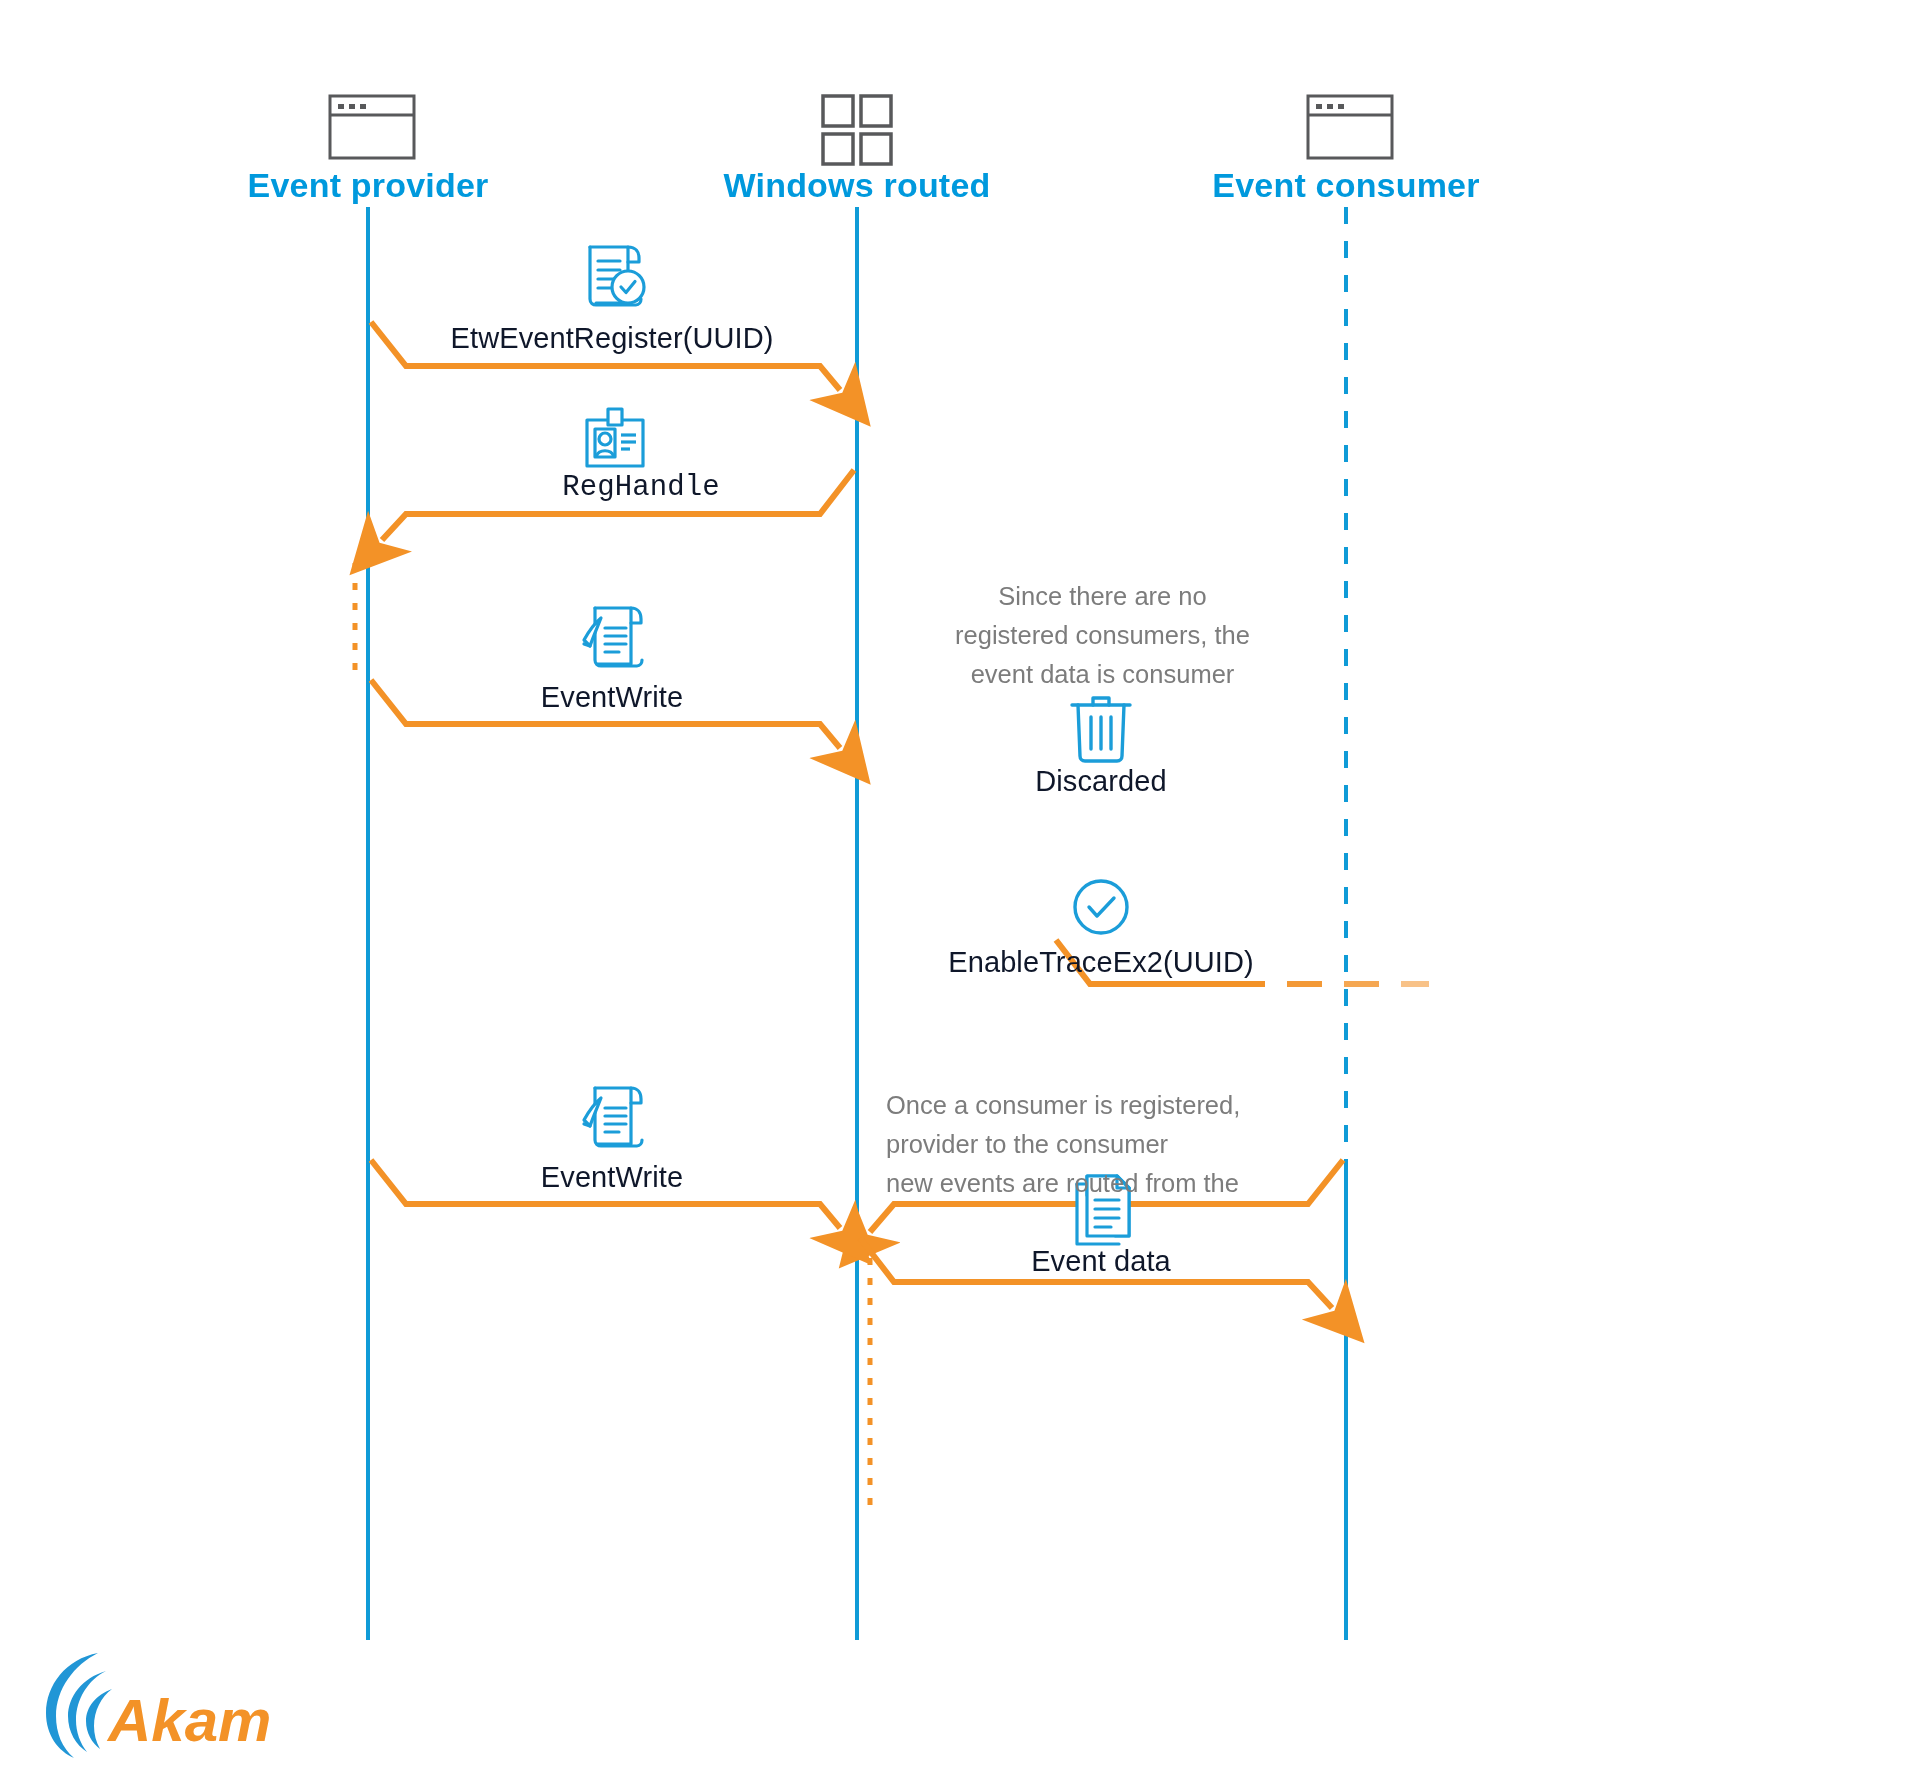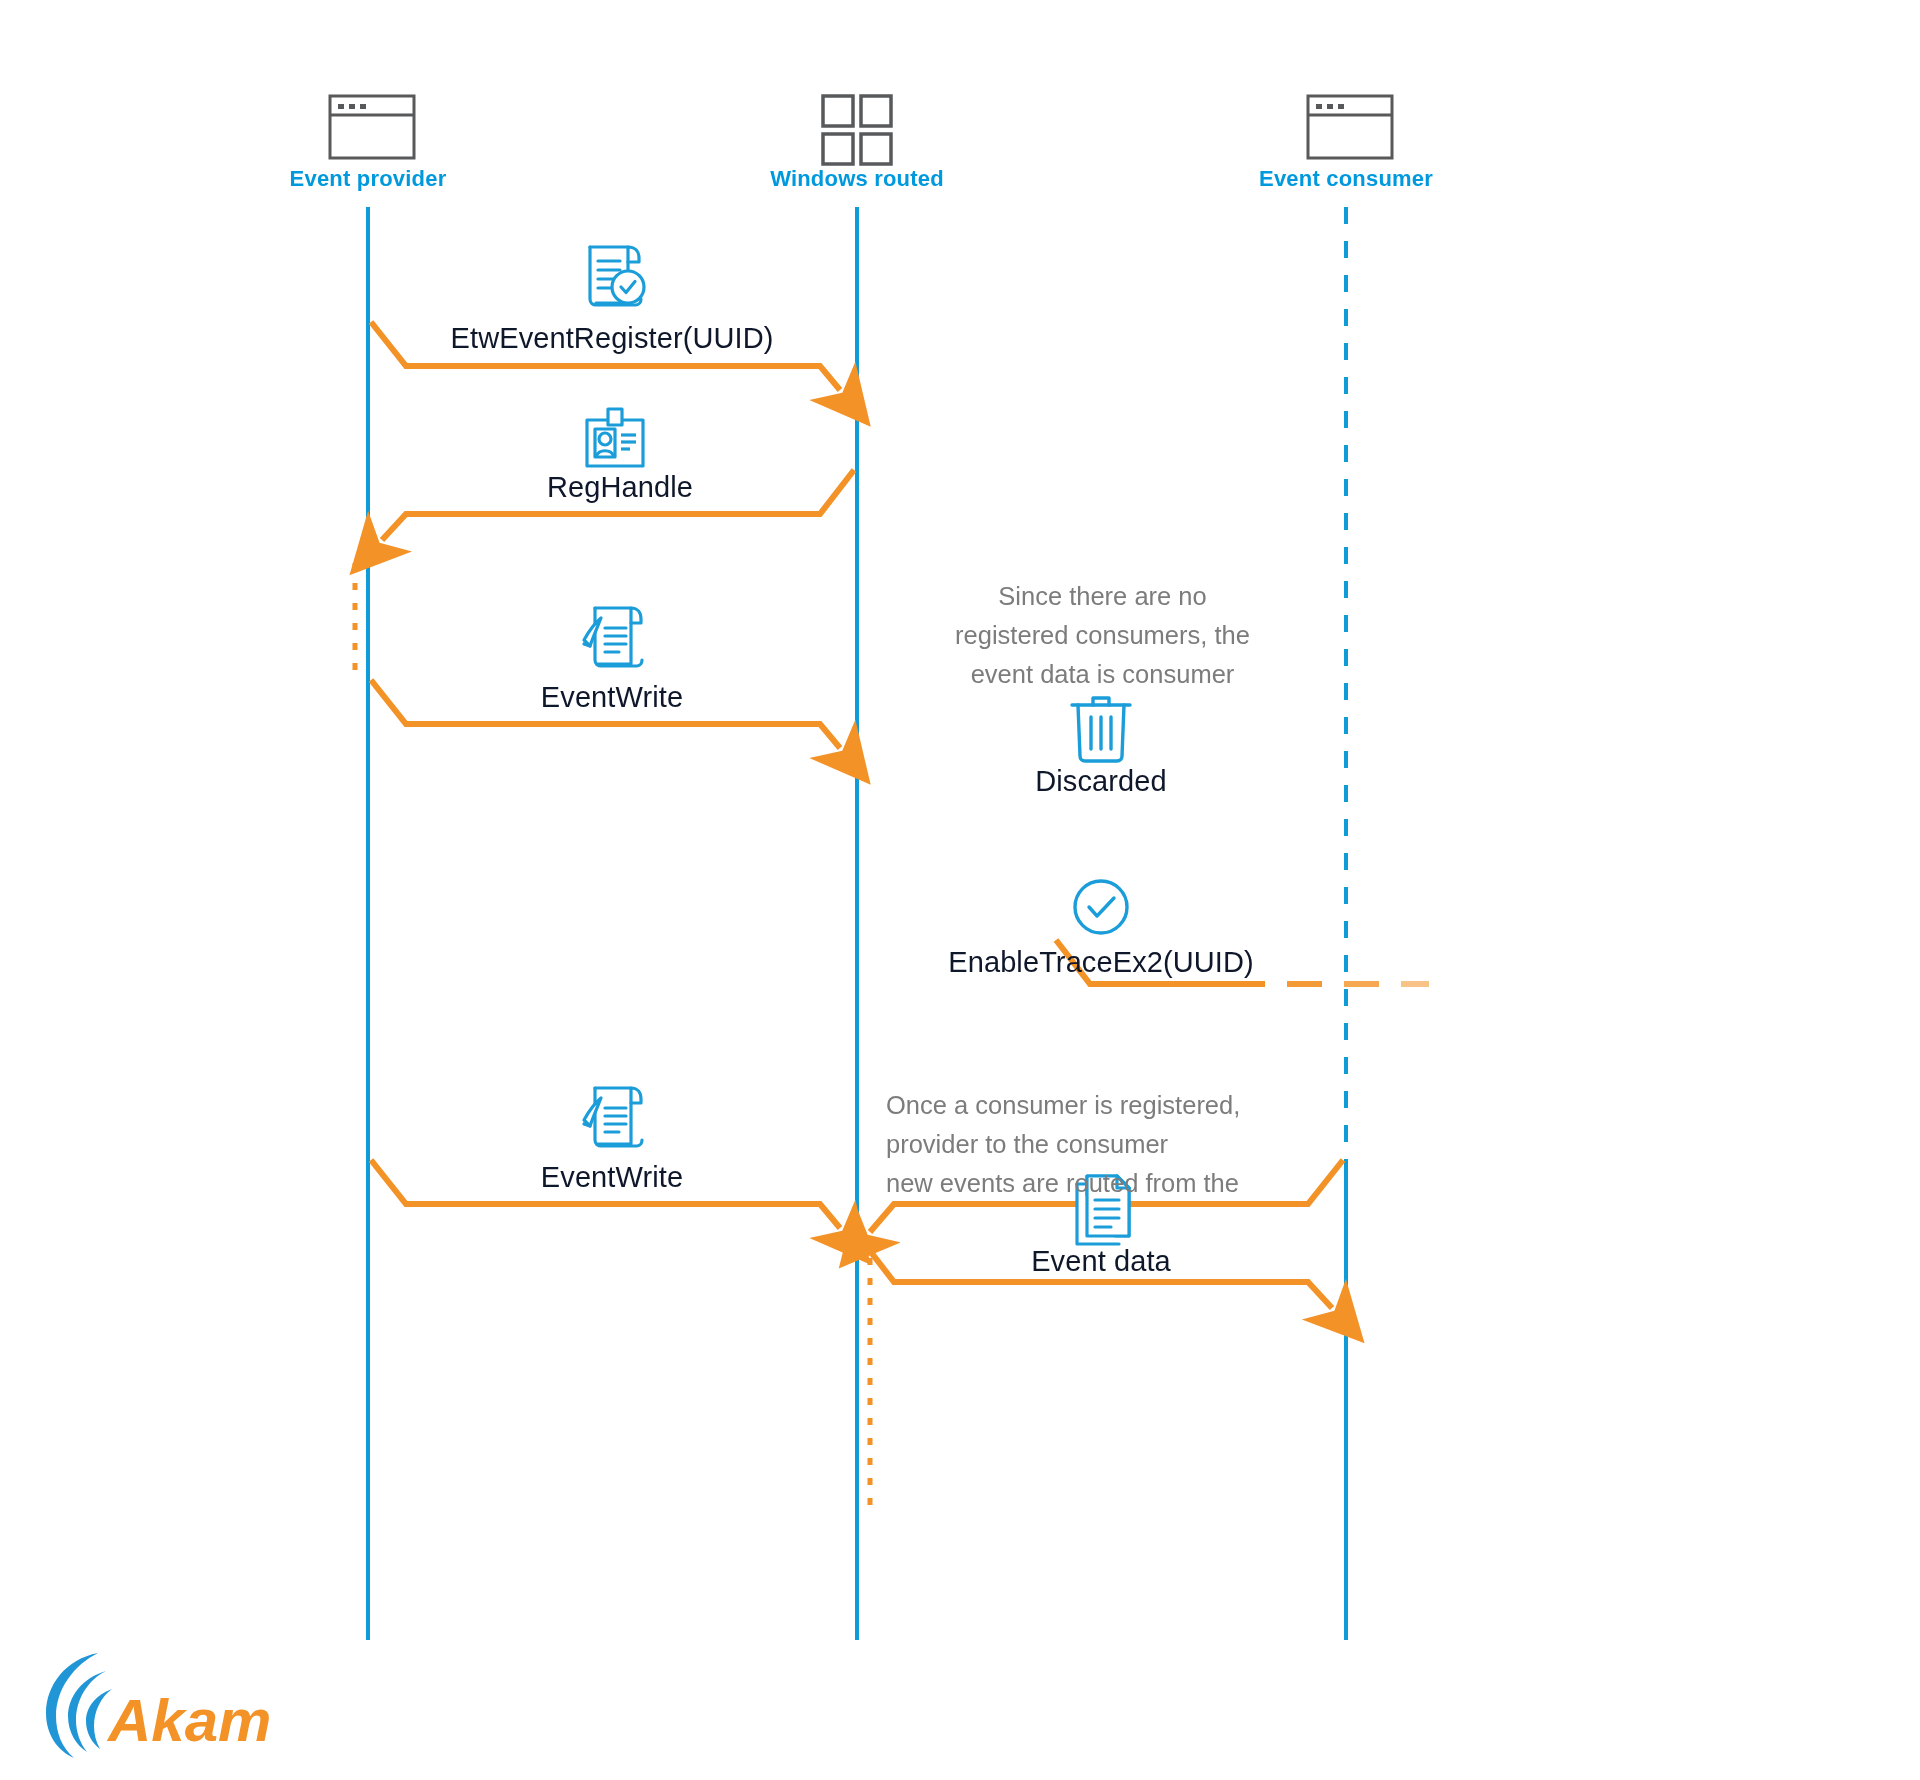--- a/index.html
+++ b/index.html
@@ -23,21 +23,21 @@
   }
   svg.diagram {
     position: absolute;
     left: 0; top: 0;
     width: 1920px;
     height: 1780px;
   }
   .lifeline-label {
     position: absolute;
     color: #0099dd;
-    font-size: 22px;
+    font-size: 34px;
     font-weight: bold;
     letter-spacing: 0.2px;
     white-space: nowrap;
     transform: translateX(-50%);
   }
   .msg-label {
     position: absolute;
     color: #0f172a;
     font-size: 29px;
     white-space: nowrap;
@@ -223,21 +223,21 @@
     </g>
 
   </svg>
 
   <div class="lifeline-label" style="left:368px; top:166px;">Event provider</div>
   <div class="lifeline-label" style="left:857px; top:166px;">Windows routed</div>
   <div class="lifeline-label" style="left:1346px; top:166px;">Event consumer</div>
 
   <div class="msg-label" style="left:612px; top:322px;">EtwEventRegister(UUID)</div>
 
-  <div class="msg-label" style="left:620px; top:471px;">RegHandle</div>
+  <div class="msg-label" style="left:641px; top:471px;font-family:Liberation Mono, monospace;">RegHandle</div>
 
   <div class="msg-label" style="left:612px; top:681px;">EventWrite</div>
 
   <div class="msg-label" style="left:1101px; top:765px;">Discarded</div>
 
   <div class="msg-label" style="left:1101px; top:946px;">EnableTraceEx2(UUID)</div>
 
   <div class="msg-label" style="left:612px; top:1161px;">EventWrite</div>
 
   <div class="msg-label" style="left:1101px; top:1245px;">Event data</div>

